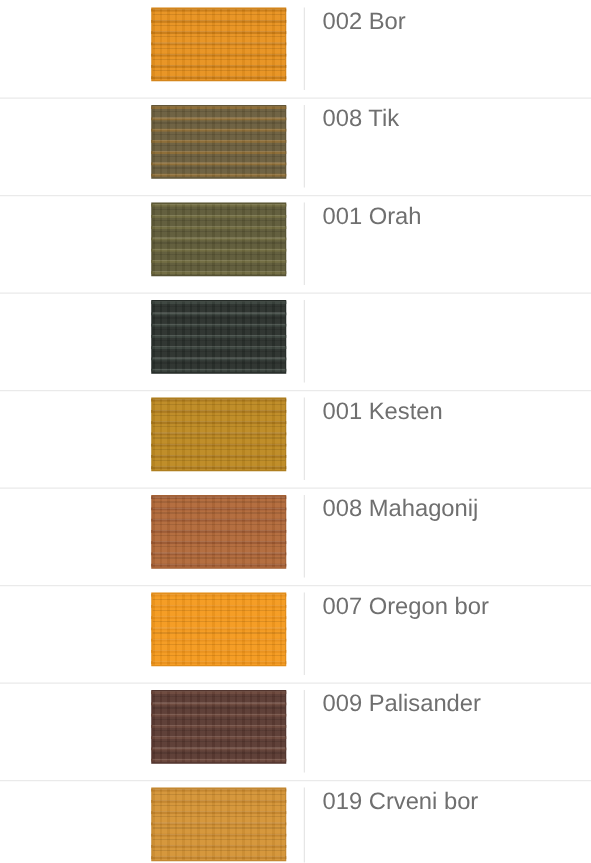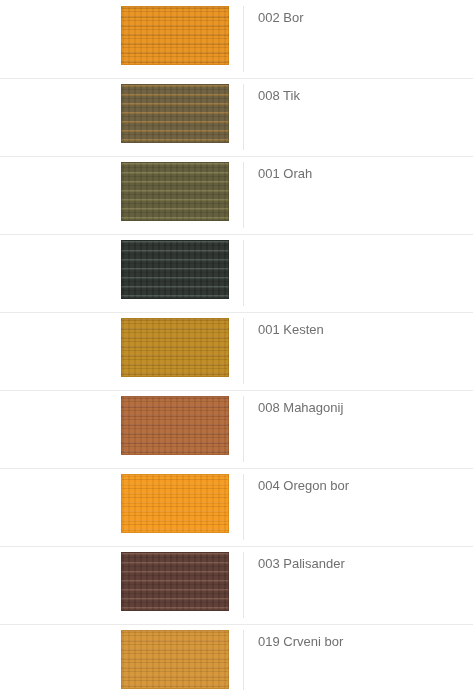--- a/index.html
+++ b/index.html
@@ -86,21 +86,21 @@
         rgba(255,255,255,0.035) 2px,
         rgba(255,255,255,0.035) 6px
       );
     pointer-events: none;
   }
 
   .swatch-label {
     position: absolute;
     left: 258px;
     top: 9px;
-    font-size: 13px;
+    font-size: 19px;
     line-height: 18px;
     color: #6f6f6f;
     white-space: nowrap;
   }
 </style>
 </head>
 <body>
 
 <div id="swatch-list">
     <div class="swatch-row">
@@ -128,25 +128,25 @@
       <div class="swatch-label">001 Kesten</div>
     </div>
     <div class="swatch-row">
       <div class="swatch-chip" style="background-color: rgb(178, 106, 58); background-image: repeating-linear-gradient(rgb(154, 87, 48) 0px, rgb(154, 87, 48) 2px, rgba(0, 0, 0, 0) 2px, rgba(0, 0, 0, 0) 9px);"></div>
       <div class="row-divider"></div>
       <div class="swatch-label">008 Mahagonij</div>
     </div>
     <div class="swatch-row">
       <div class="swatch-chip" style="background-color: rgb(245, 154, 30); background-image: repeating-linear-gradient(rgb(233, 143, 24) 0px, rgb(233, 143, 24) 2px, rgba(0, 0, 0, 0) 2px, rgba(0, 0, 0, 0) 9px);"></div>
       <div class="row-divider"></div>
-      <div class="swatch-label">004 Oregon bor</div>
+      <div class="swatch-label">007 Oregon bor</div>
     </div>
     <div class="swatch-row">
       <div class="swatch-chip" style="background-color: rgb(90, 58, 50); background-image: repeating-linear-gradient(rgb(107, 70, 58) 0px, rgb(107, 70, 58) 2px, rgba(0, 0, 0, 0) 2px, rgba(0, 0, 0, 0) 9px);"></div>
       <div class="row-divider"></div>
-      <div class="swatch-label">003 Palisander</div>
+      <div class="swatch-label">009 Palisander</div>
     </div>
     <div class="swatch-row">
       <div class="swatch-chip" style="background-color: rgb(213, 148, 54); background-image: repeating-linear-gradient(rgb(194, 131, 42) 0px, rgb(194, 131, 42) 2px, rgba(0, 0, 0, 0) 2px, rgba(0, 0, 0, 0) 9px);"></div>
       <div class="row-divider"></div>
       <div class="swatch-label">019 Crveni bor</div>
     </div>
   </div>
 
 </body></html>

